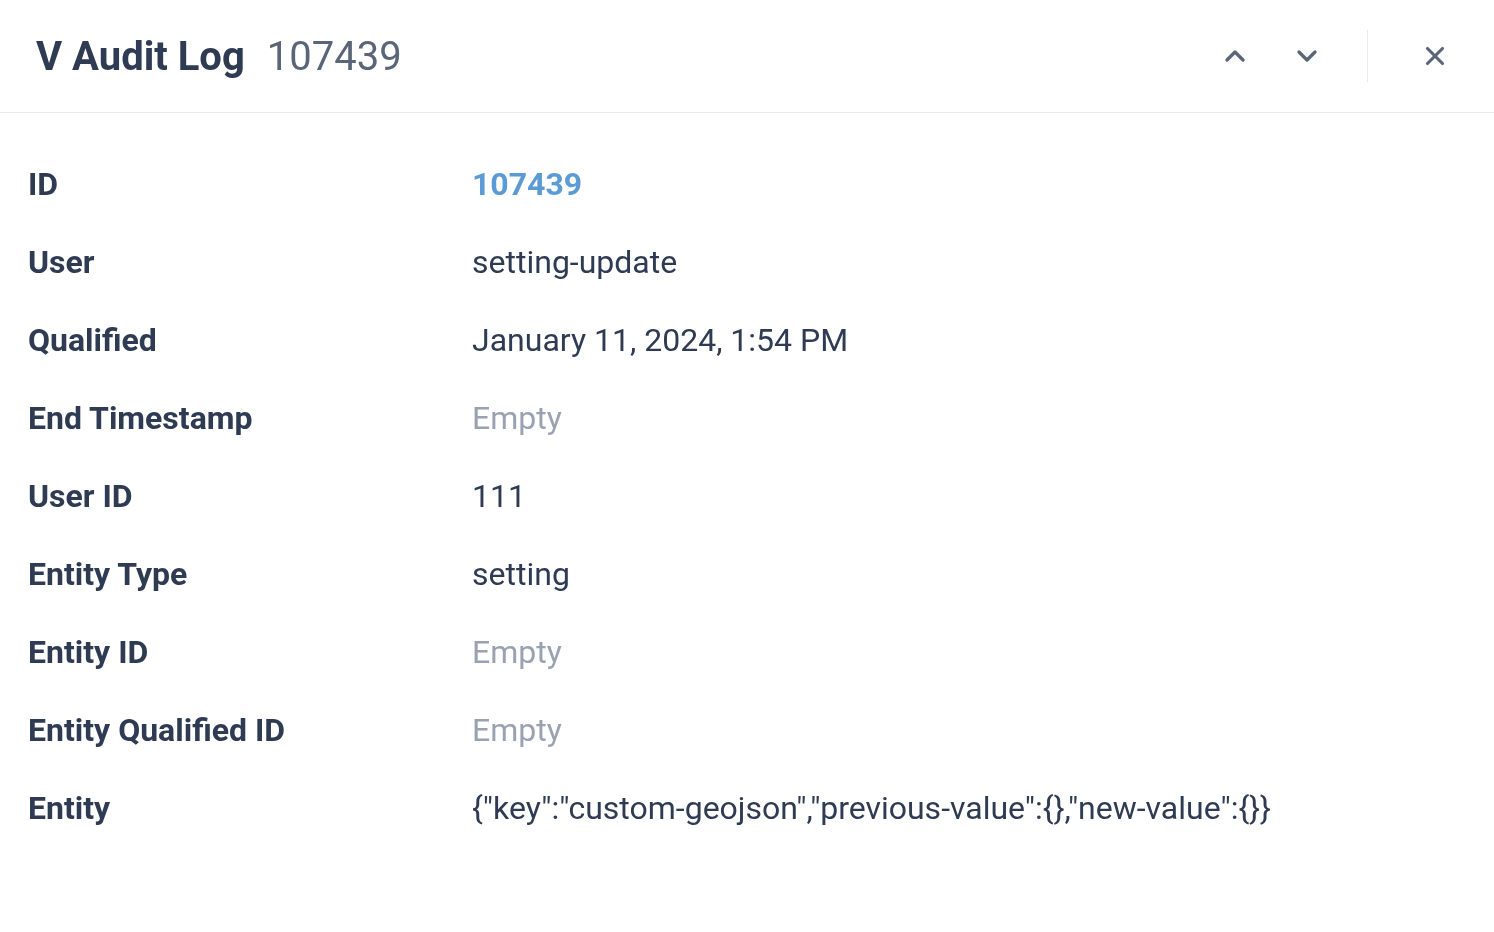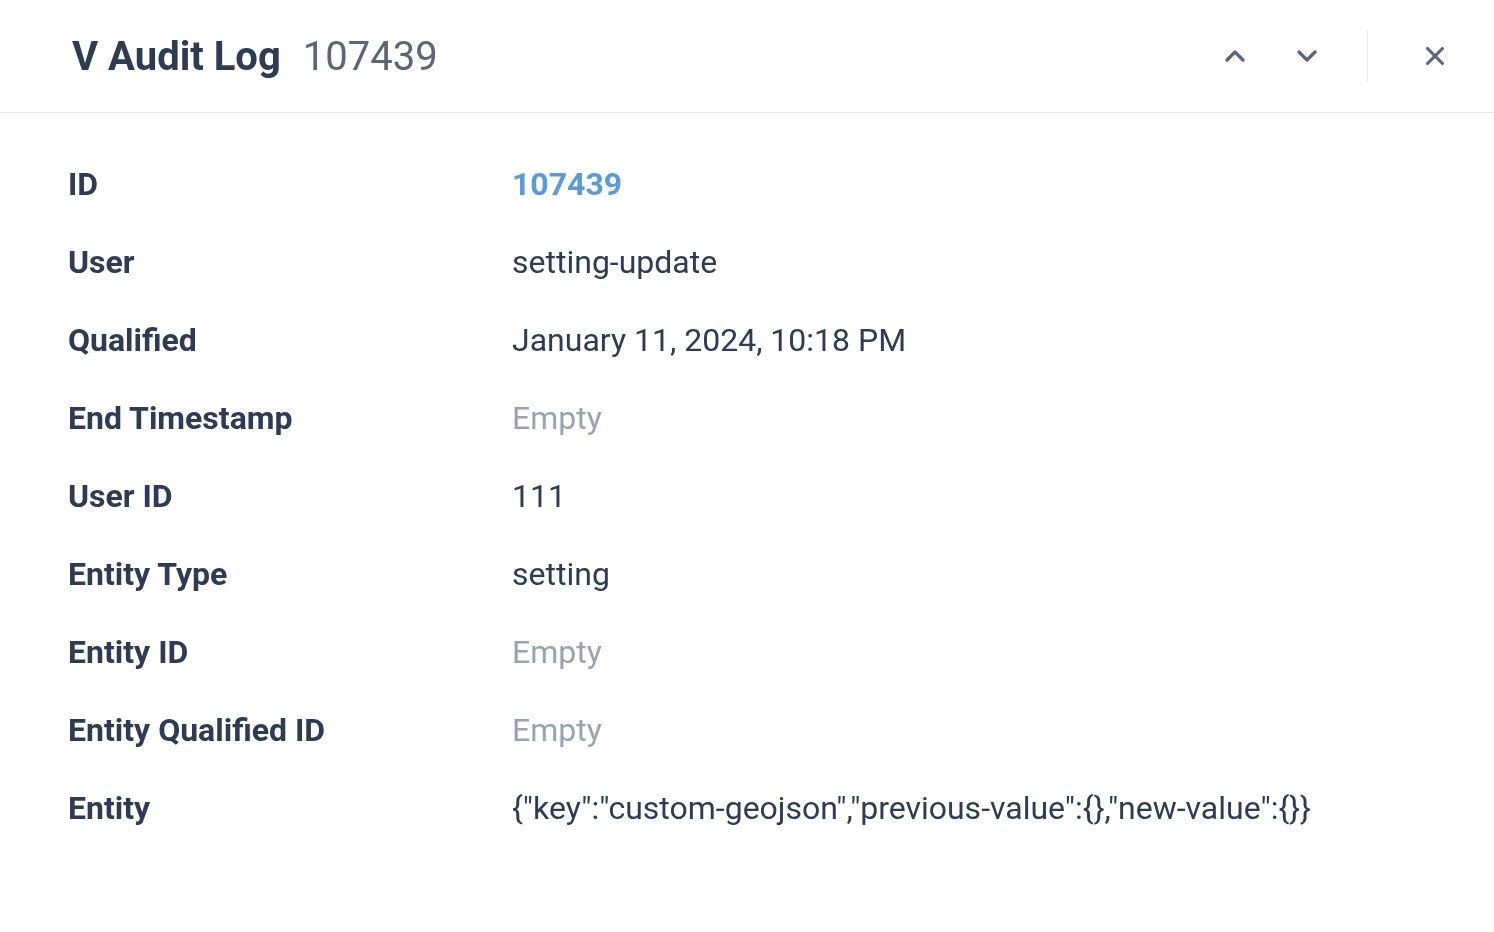--- a/index.html
+++ b/index.html
@@ -24,21 +24,20 @@
     }
     .header-left {
       display: flex;
       align-items: baseline;
       gap: 22px;
     }
     .title {
       font-size: 40px;
       font-weight: 700;
       color: #2e3b52;
-      margin-left: 36px;
     }
     .title-id {
       font-size: 40px;
       font-weight: 400;
       color: #5a6578;
     }
     .header-right {
       display: flex;
       align-items: center;
     }
@@ -63,21 +62,21 @@
       margin-left: 48px;
       background: none;
       border: none;
       cursor: pointer;
       display: flex;
       align-items: center;
       justify-content: center;
       padding: 4px;
     }
     .content {
-      padding: 52px 56px 0 68px;
+      padding: 52px 56px 0 28px;
     }
     .field-row {
       display: flex;
       align-items: baseline;
       margin-bottom: 40px;
     }
     .field-label {
       width: 444px;
       flex-shrink: 0;
       font-size: 32px;
@@ -132,21 +131,21 @@
   <div class="field-row">
     <div class="field-label">ID</div>
     <div class="field-value link">107439</div>
   </div>
   <div class="field-row">
     <div class="field-label">User</div>
     <div class="field-value">setting-update</div>
   </div>
   <div class="field-row">
     <div class="field-label">Qualified</div>
-    <div class="field-value">January 11, 2024, 10:18 PM</div>
+    <div class="field-value">January 11, 2024, 1:54 PM</div>
   </div>
   <div class="field-row">
     <div class="field-label">End Timestamp</div>
     <div class="field-value empty">Empty</div>
   </div>
   <div class="field-row">
     <div class="field-label">User ID</div>
     <div class="field-value">111</div>
   </div>
   <div class="field-row">

